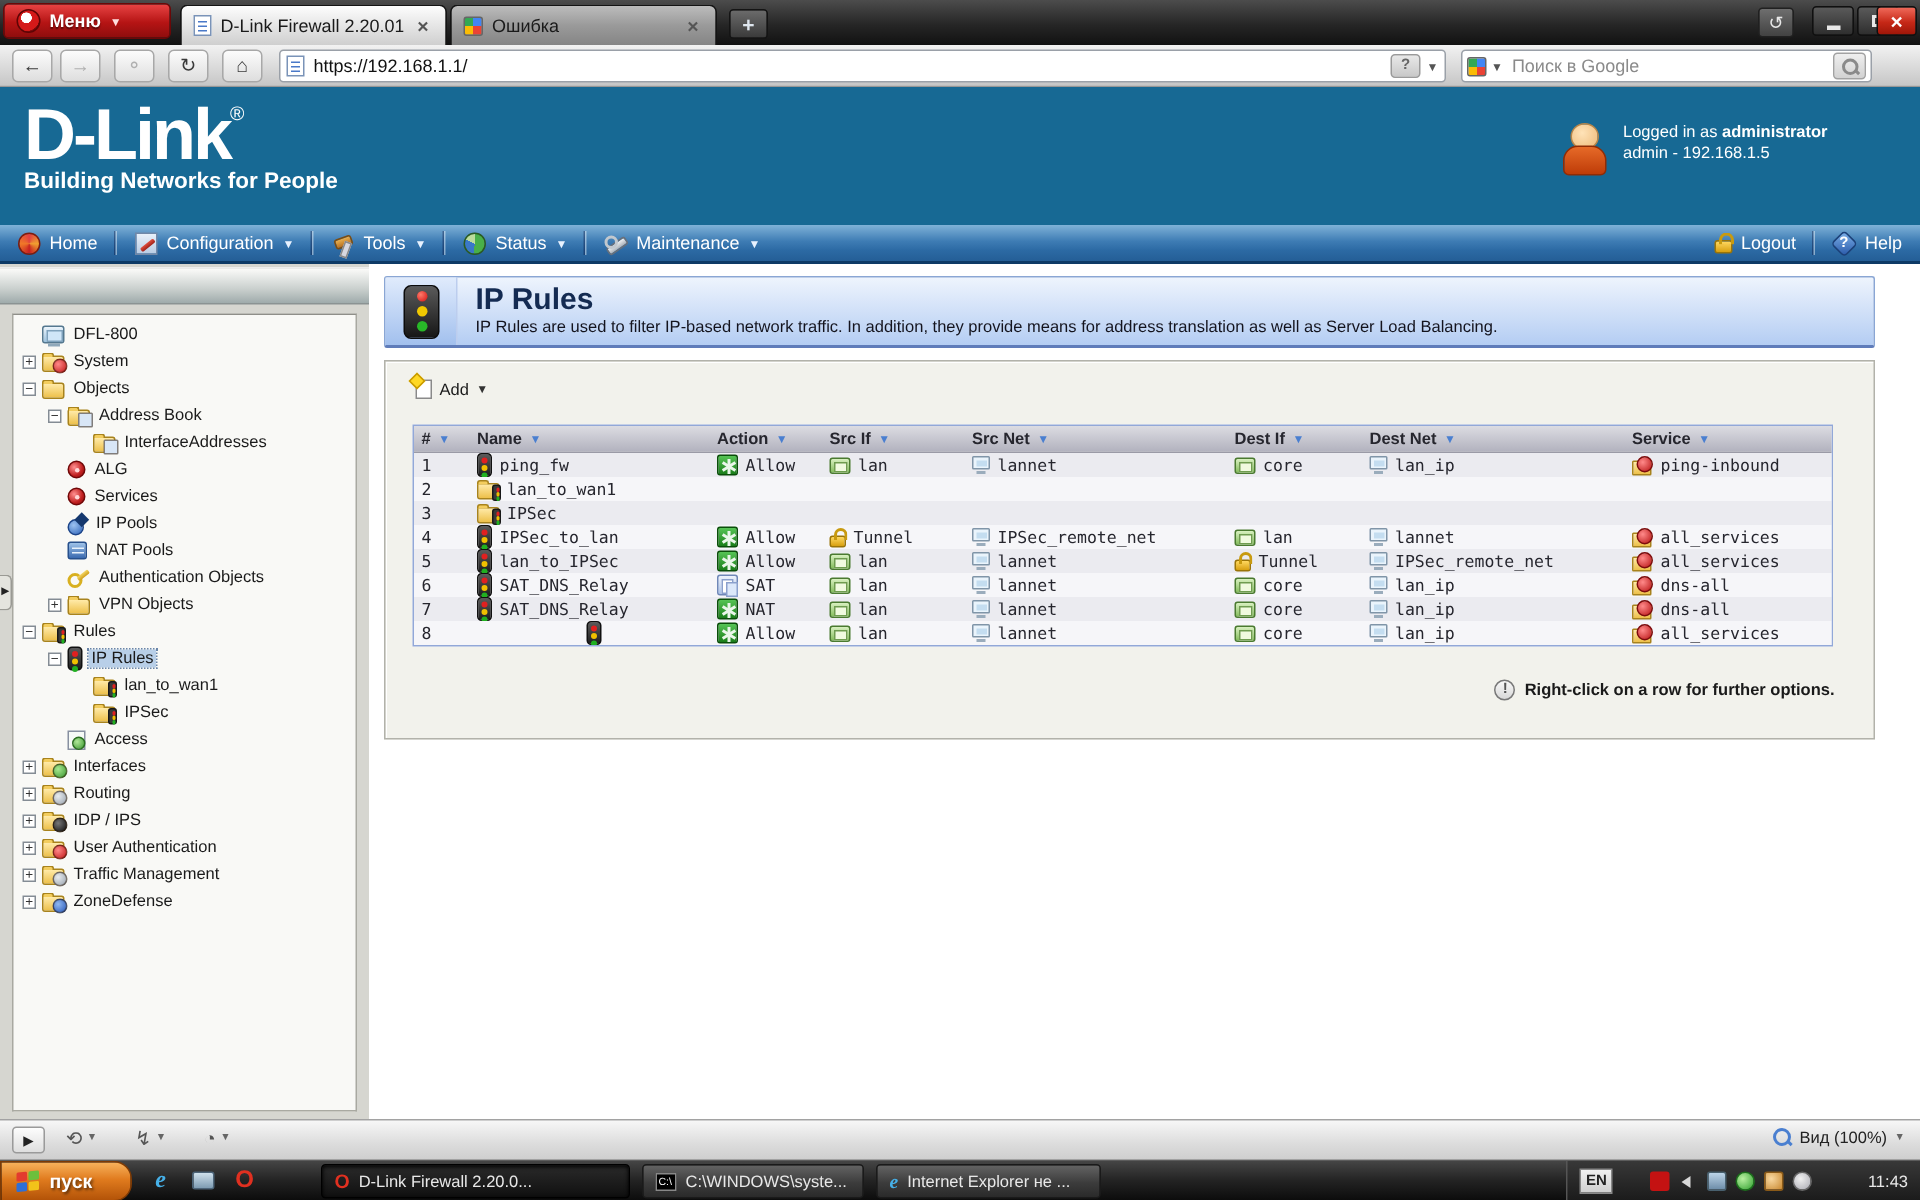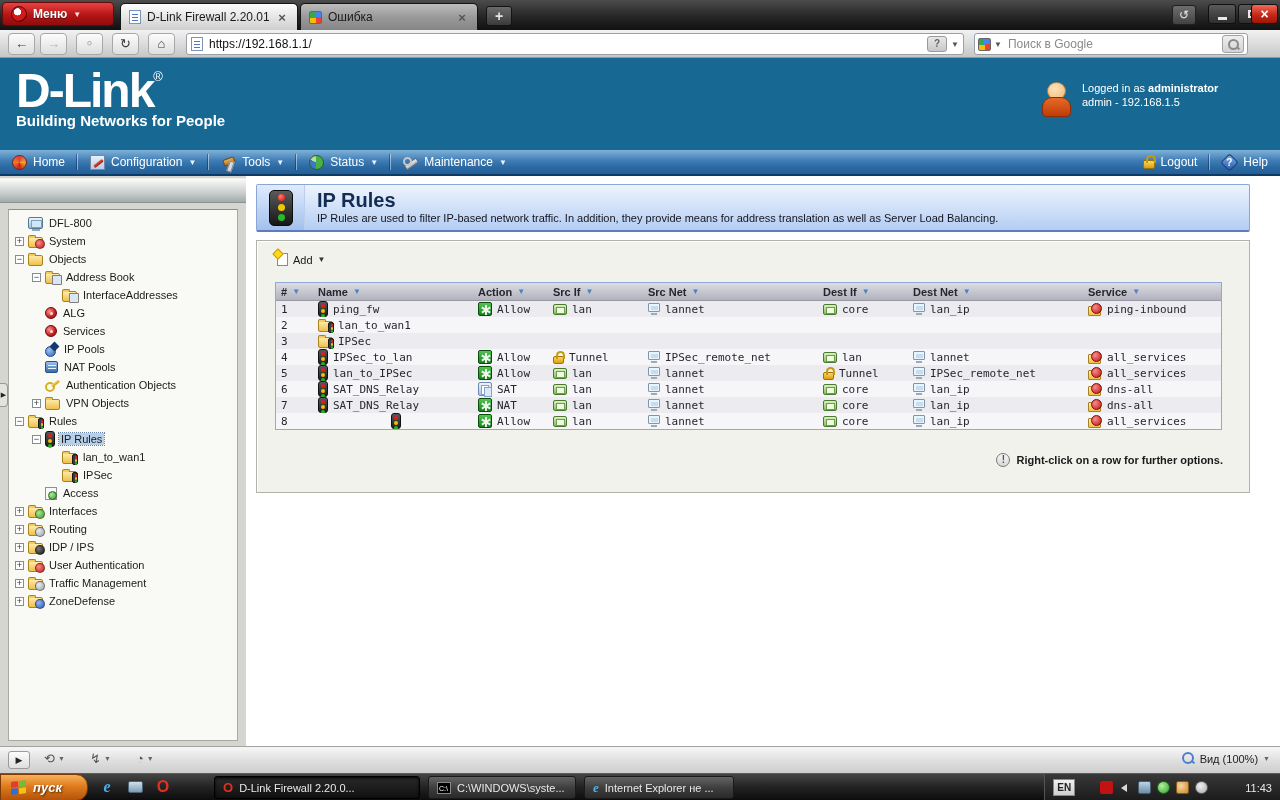--- a/index.html
+++ b/index.html
@@ -209,21 +209,21 @@
   .magnifier-plus::after { content:""; position:absolute; left:9px; top:9px; width:4px; height:2px; background:#4a7fd0; transform:rotate(45deg); }
   #zoom-label { font-size:11px; color:#222; }
 
   
   #taskbar { position:absolute; left:0; top:773px; width:1280px; height:27px;
     background:linear-gradient(#454545,#232323 50%,#0c0c0c); border-top:1px solid #5c5c5c; }
   #start-btn { position:absolute; left:0; top:0; width:88px; height:27px; border-radius:0 12px 12px 0;
     background:linear-gradient(#f8b25c,#e07b1e 45%,#b35308); border:1px solid #7e3a04; display:flex; align-items:center; gap:6px; padding:0 10px; cursor:pointer; }
   .winflag { width:16px; height:14px; position:relative; transform:skewY(-6deg); }
   .winflag::before { content:""; position:absolute; left:0; top:0; width:7px; height:6px; background:#e33b2e; box-shadow:8px 0 0 #6cbf3c, 0 7px 0 #2f6fd6, 8px 7px 0 #f2c21a; border-radius:1px; }
-  #start-btn .lbl { color:#fff; font-size:13px; font-weight:bold; font-style:italic; text-shadow:1px 1px 2px rgba(0,0,0,.6); }
+  #start-btn .lbl { color:#fff; font-size:13px; font-weight:bold; text-shadow:1px 1px 2px rgba(0,0,0,.6); }
   #quicklaunch { position:absolute; left:98px; top:3px; display:flex; gap:10px; align-items:center; }
   .ql { width:18px; height:20px; display:flex; align-items:center; justify-content:center; cursor:pointer; }
   .ie-e { color:#46b0e8; font-size:16px; font-weight:bold; font-style:italic; font-family:"Liberation Serif",serif; }
   .ql-desktop { width:15px; height:12px; background:linear-gradient(#cfe0ec,#7e9cb2); border:1px solid #4c6478; border-radius:2px; }
   .opera-small { color:#e03020; font-size:16px; font-weight:bold; }
   .taskbtn { position:absolute; top:2px; height:23px; border-radius:3px; display:flex; align-items:center; gap:6px; padding:0 8px; cursor:pointer;
     background:linear-gradient(#636363,#3c3c3c 55%,#2a2a2a); border:1px solid #1a1a1a; }
   .taskbtn.active { background:linear-gradient(#2a2a2a,#101010); border:1px solid #000; box-shadow:inset 0 1px 3px #000; }
   .taskbtn .lbl { color:#e8e8e8; font-size:11px; white-space:nowrap; overflow:hidden; }
   .cmd-ico { width:14px; height:12px; background:#000; border:1px solid #888; color:#fff; font-size:7px; line-height:11px; padding-left:1px; }

